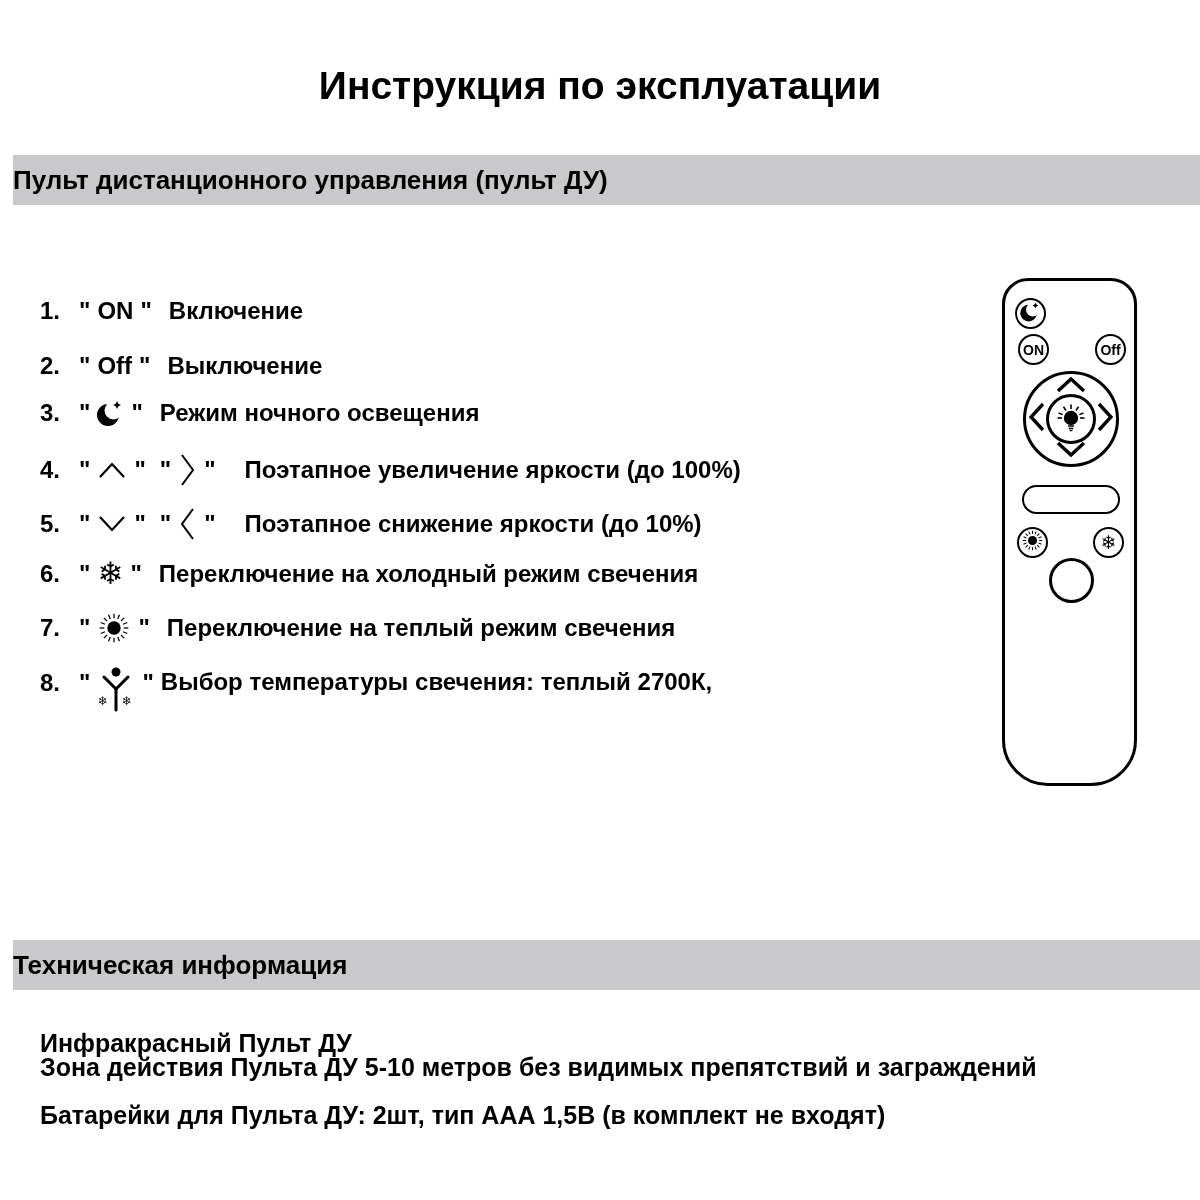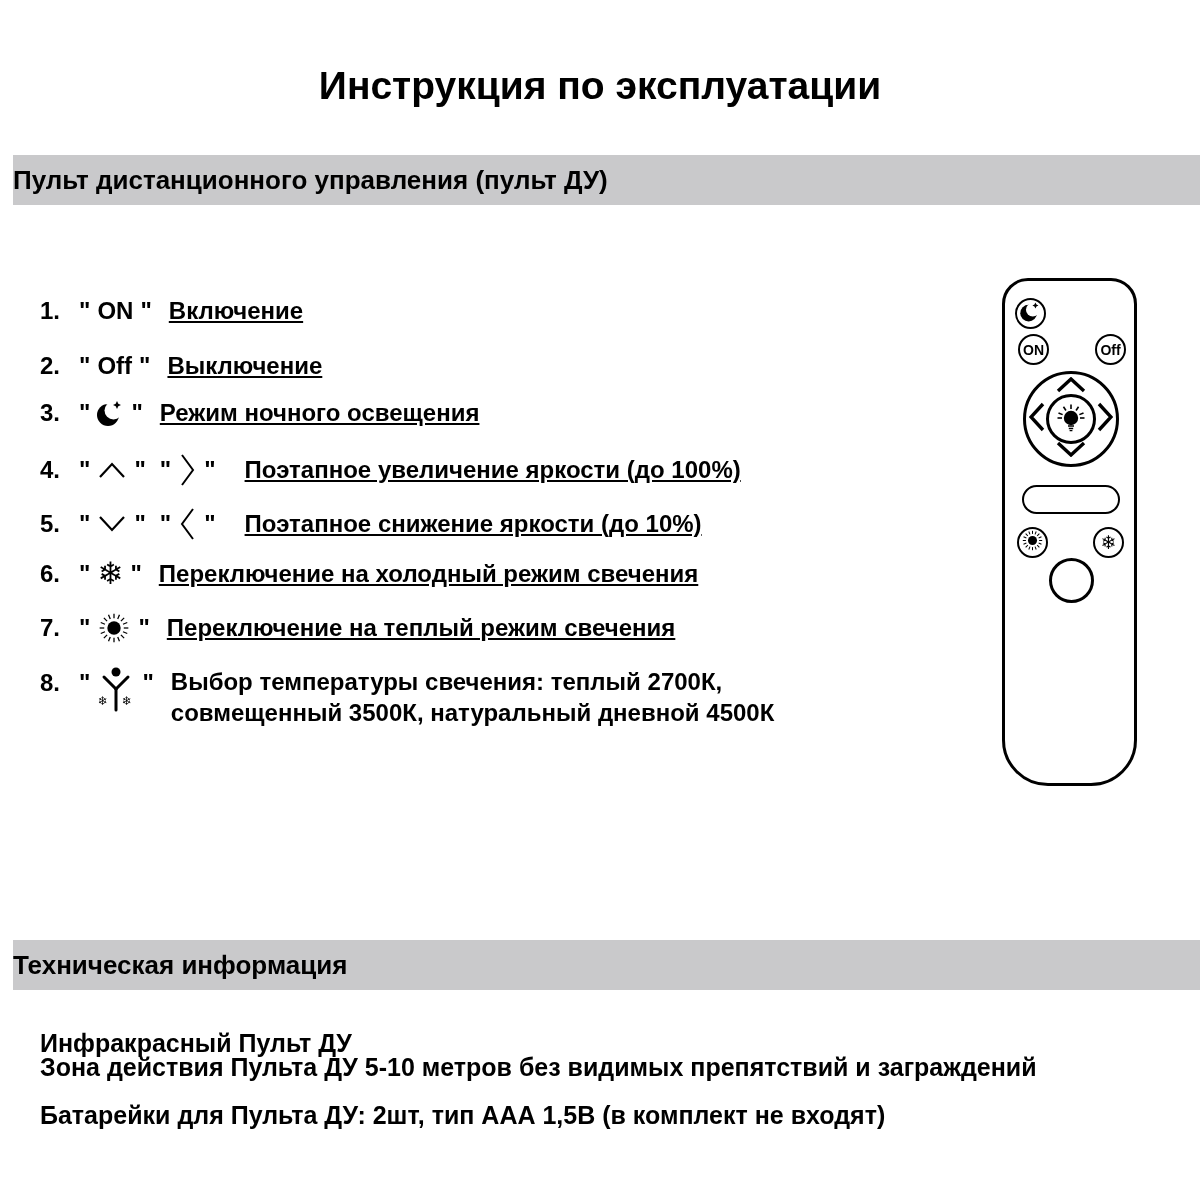--- a/index.html
+++ b/index.html
@@ -21,27 +21,27 @@
     display:block; line-height:50px;
     font-size:26px; font-weight:bold;
   }
   .item {
     position:absolute; left:40px; display:flex; align-items:center;
     font-size:24px; font-weight:bold; white-space:nowrap; line-height:30px;
   }
   .item .num { margin-right:12px; }
   .item .q { margin:0 7px; }
   .item .key { }
-  .item .desc { margin-left:10px;text-decoration:underline; }
+  .item .desc { margin-left:10px; }
   .item .desc-wide { margin-left:22px; }
   .item svg { display:block; }
   .snow-glyph { font-size:31px; font-weight:normal; line-height:30px; }
   .item8 { align-items:flex-start; }
   .item8 .num, .item8 .q { line-height:34px; }
-  .item8 .multiline { margin-left:10px; line-height:31px; }
+  .item8 .multiline { line-height:31px; }
   .tech-line {
     position:absolute; left:40px; font-size:25px; font-weight:bold;
     line-height:30px; white-space:nowrap;
   }
   
   .remote {
     position:absolute; left:1002px; top:278px; width:135px; height:508px;
     border:3px solid #000; border-radius:26px 26px 46px 46px; background:#fff;
   }
   .rbtn { position:absolute; border:2.5px solid #000; border-radius:50%; background:#fff;
@@ -201,21 +201,20 @@
           <line x1="19" y1="23" x2="31" y2="11"></line>
         </g>
         <circle cx="19" cy="6" r="4.5" fill="#000"></circle>
         <text x="1" y="39" font-size="12">❄</text>
         <text x="25" y="39" font-size="12">❄</text>
       </svg>
     </span>
     <span class="q">"</span>
     <div class="multiline">
       <div>Выбор температуры свечения: теплый 2700К,</div>
-      <div>совмещенный 3500К, натуральный дневной 4500К</div>
     </div>
   </div>
 
   <div class="remote">
     <div class="rbtn moon-btn">
       <span>
         <svg width="21" height="22" viewBox="0 0 27 29">
           <circle cx="11" cy="16" r="11" fill="#000"></circle>
           <circle cx="16.5" cy="11.5" r="9" fill="#fff"></circle>
           <path d="M20 2 L21.3 4.7 L24 6 L21.3 7.3 L20 10 L18.7 7.3 L16 6 L18.7 4.7 Z" fill="#000"></path>

